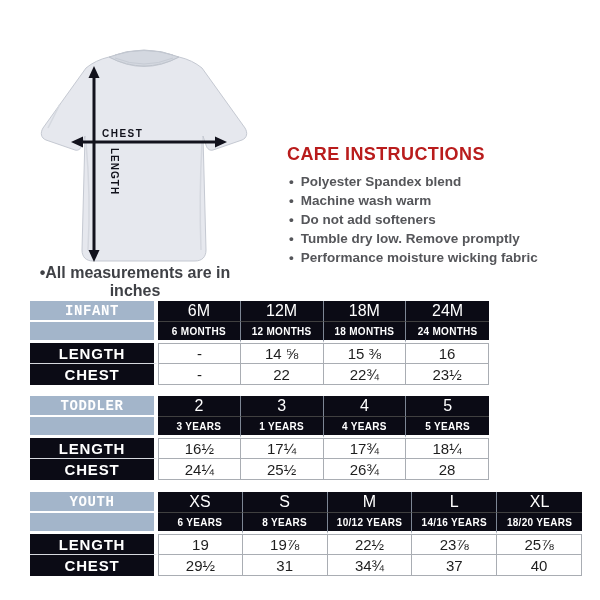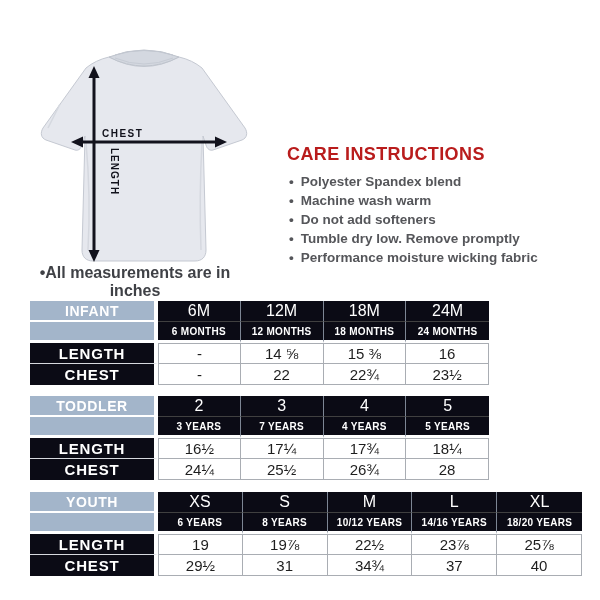--- a/index.html
+++ b/index.html
@@ -22,21 +22,21 @@
   .care-item{display:flex;align-items:baseline;font-size:13.5px;font-weight:bold;
              color:#55565a;line-height:13.5px;margin-bottom:5.5px;}
   .bullet{margin:0 7px 0 2px;font-size:13.5px;}
 
   
   .size-table{position:absolute;left:30px;border-collapse:separate;border-spacing:0;
               table-layout:fixed;}
   .size-table td{box-sizing:border-box;text-align:center;vertical-align:middle;
                  padding:0;height:21px;overflow:hidden;}
   .group-cell{background:var(--blue);color:#fff;font-weight:bold;font-size:14px;
-              letter-spacing:0.6px;border-right:4px solid #fff;border-bottom:2px solid #fff;}
+              letter-spacing:0.6px;border-right:4px solid #fff;border-bottom:2px solid #fff;font-family:Liberation Mono, monospace;}
   .blank-cell{background:var(--blue);border-right:4px solid #fff;border-bottom:3px solid #fff;}
   .size-cell{background:var(--dark);color:#fff;font-weight:normal;font-size:16px;
              border-bottom:1px solid #404040;border-right:1px solid #7d8694;}
   .size-cell.last{border-right:none;}
   .age-cell{background:var(--dark);color:#fff;font-weight:bold;font-size:10px;
             letter-spacing:0.3px;border-bottom:3px solid #fff;border-right:1px solid #7d8694;}
   .age-cell.last{border-right:none;text-align:center;}
   .row-label-cell{background:var(--dark);color:#fff;font-weight:bold;font-size:15px;
                   letter-spacing:0.8px;border-right:4px solid #fff;}
   tr.length-row .row-label-cell{border-bottom:1px solid #d6d9de;}
@@ -165,21 +165,21 @@
           <tr>
             <td class="group-cell">TODDLER</td>
             <td class="size-cell">2</td>
             <td class="size-cell">3</td>
             <td class="size-cell">4</td>
             <td class="size-cell last">5</td>
           </tr>
           <tr>
             <td class="blank-cell"></td>
             <td class="age-cell">3 YEARS</td>
-            <td class="age-cell">7 YEARS</td>
+            <td class="age-cell">1 YEARS</td>
             <td class="age-cell">4 YEARS</td>
             <td class="age-cell last">5 YEARS</td>
           </tr>
           <tr class="length-row">
             <td class="row-label-cell">LENGTH</td>
             <td class="data-cell first">16½</td>
             <td class="data-cell">17¼</td>
             <td class="data-cell">17¾</td>
             <td class="data-cell">18¼</td>
           </tr>

